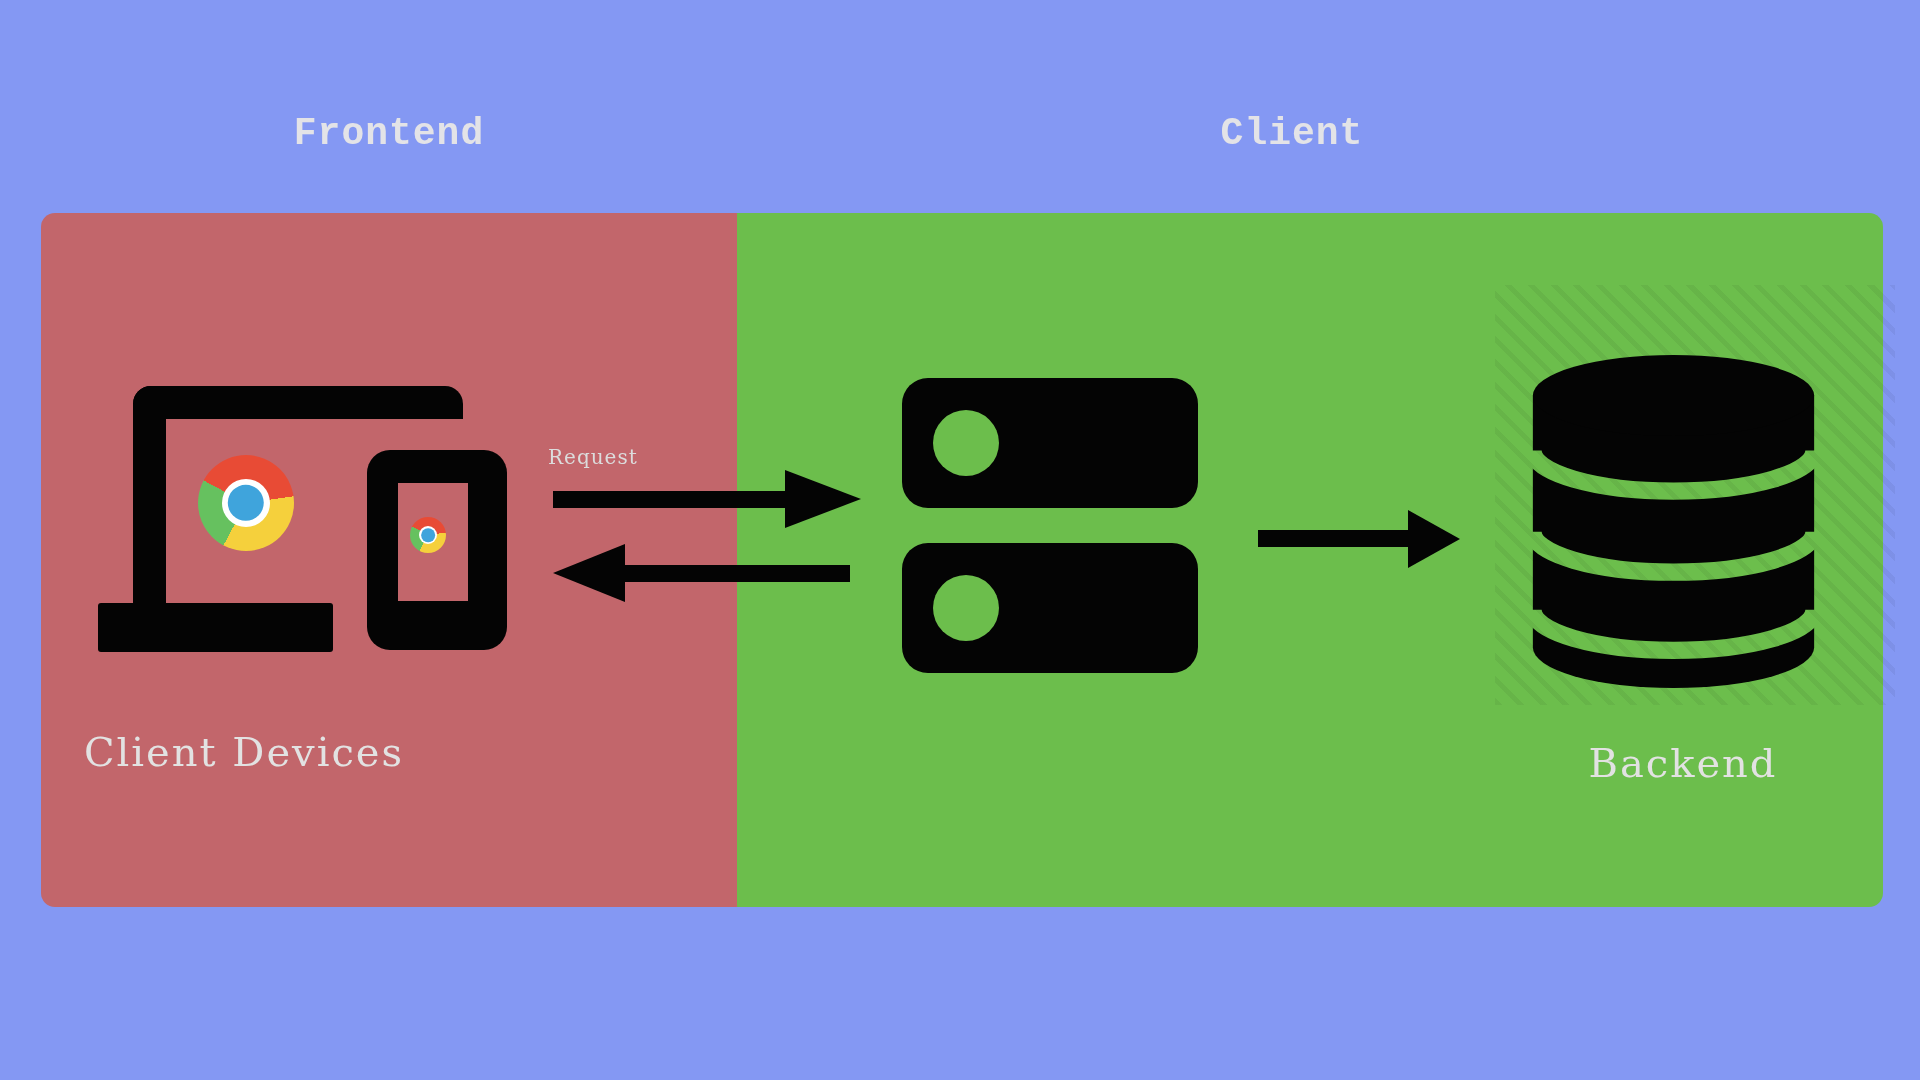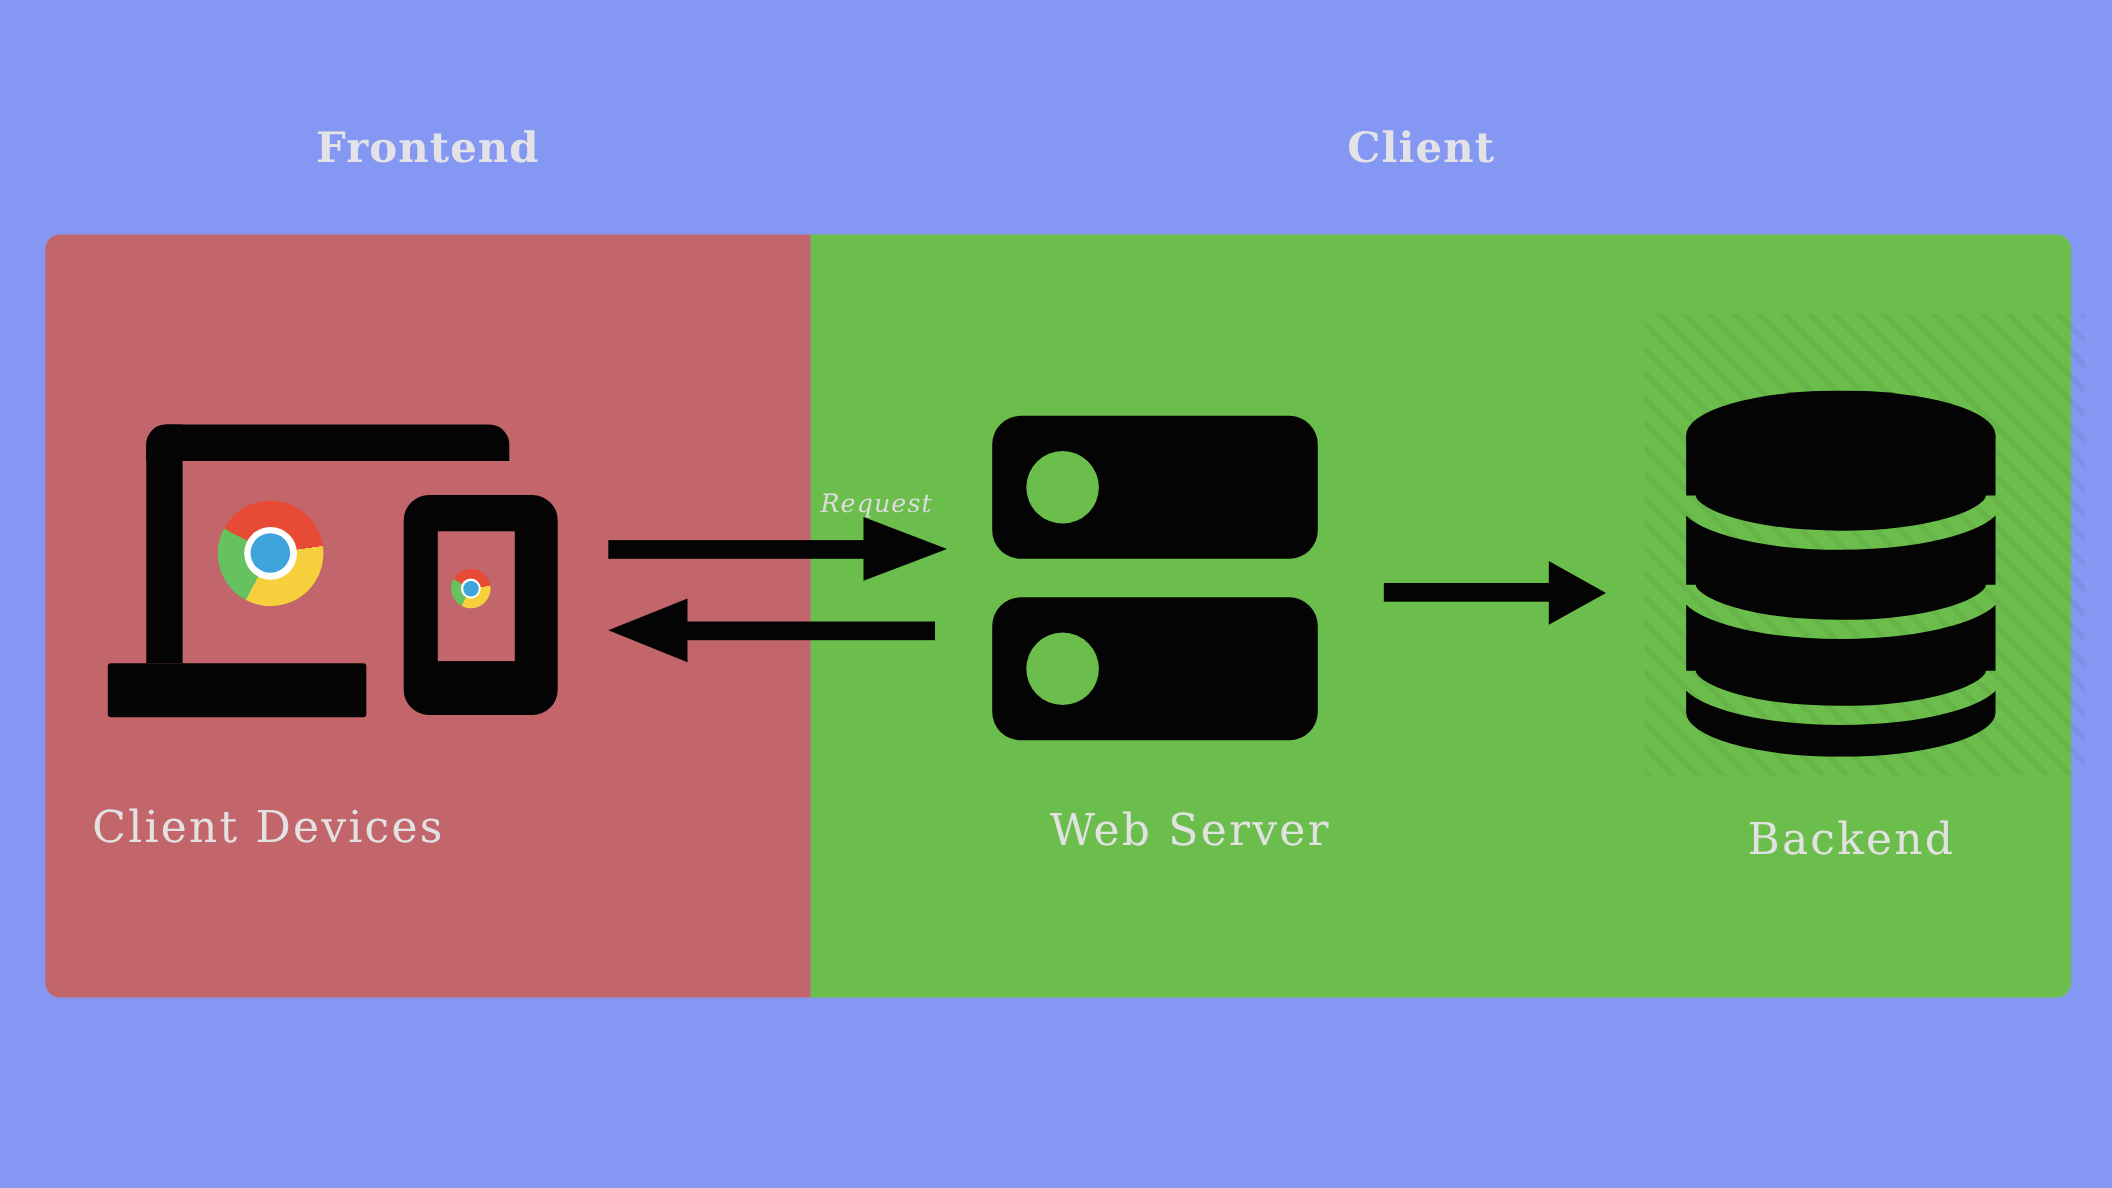--- a/index.html
+++ b/index.html
@@ -6,38 +6,39 @@
   .stage{
     position:relative;width:1920px;height:1080px;overflow:hidden;
     background:#8498F3;
     font-family:"DejaVu Serif","Liberation Serif",serif;
   }
   
   .section-label{
     position:absolute;top:110px;width:400px;height:48px;line-height:48px;
     text-align:center;font-size:38px;font-weight:bold;color:#E3E3E7;
     letter-spacing:1px;
+    font-family:Liberation Mono, monospace;
   }
   
   .panels{
     position:absolute;left:41px;top:213px;width:1842px;height:694px;
     border-radius:14px;overflow:hidden;display:flex;
   }
   .panel{height:100%;}
   .panel.frontend{width:696px;background:#C2666B;}
   .panel.backend{width:1146px;background:#6CBE4C;}
   
   .node-label{
     position:absolute;width:400px;text-align:center;font-size:40px;
     color:#E2E2E2;letter-spacing:2px;z-index:5;
   }
   
   .arrow-label{
-    position:absolute;width:300px;text-align:right;font-size:23px;
-    color:#DCDCDC;letter-spacing:1px;z-index:5;font-style:italic;
+    position:absolute;width:300px;text-align:left;font-size:20px;
+    color:#DCDCDC;letter-spacing:1px;z-index:5;
   }
   
   .blk{background:#040404;position:absolute;}
   .laptop-top{left:133px;top:386px;width:330px;height:33px;border-radius:18px 18px 0 0;}
   .laptop-left{left:133px;top:386px;width:33px;height:217px;border-radius:18px 0 0 0;}
   .laptop-base{left:98px;top:603px;width:235px;height:49px;border-radius:3px;}
   .phone{left:367px;top:450px;width:140px;height:200px;border-radius:23px;}
   .phone-screen{position:absolute;left:31px;top:33px;width:70px;height:118px;background:#C2666B;}
   
   .chrome{
@@ -106,21 +107,20 @@
   <div class="shaft" style="left:622px;top:565px;width:228px;"></div>
 
   <div class="server">
     <div class="server-unit u1">
       <div class="server-led"></div>
     </div>
     <div class="server-unit u2">
       <div class="server-led"></div>
     </div>
   </div>
-  <div class="node-label" style="left:882px;top:732px;">Web Server</div>
 
   <div class="shaft" style="left:1258px;top:530px;width:152px;"></div>
   <div class="head-right" style="left:1408px;top:510px;border-left-width:52px;"></div>
 
   <svg class="db" width="293" height="333" viewBox="0 0 100 115" preserveAspectRatio="none">
     <path d="M2,14 L2,101 A48,14 0 0 0 98,101 L98,14 Z" fill="#040404"></path>
     <ellipse cx="50" cy="14" rx="48" ry="14" fill="#040404"></ellipse>
     <path d="M2,33 A48,14 0 0 0 98,33" stroke="#6CBE4C" stroke-width="6" fill="none"></path>
     <path d="M2,61 A48,14 0 0 0 98,61" stroke="#6CBE4C" stroke-width="6" fill="none"></path>
     <path d="M2,88 A48,14 0 0 0 98,88" stroke="#6CBE4C" stroke-width="6" fill="none"></path>

